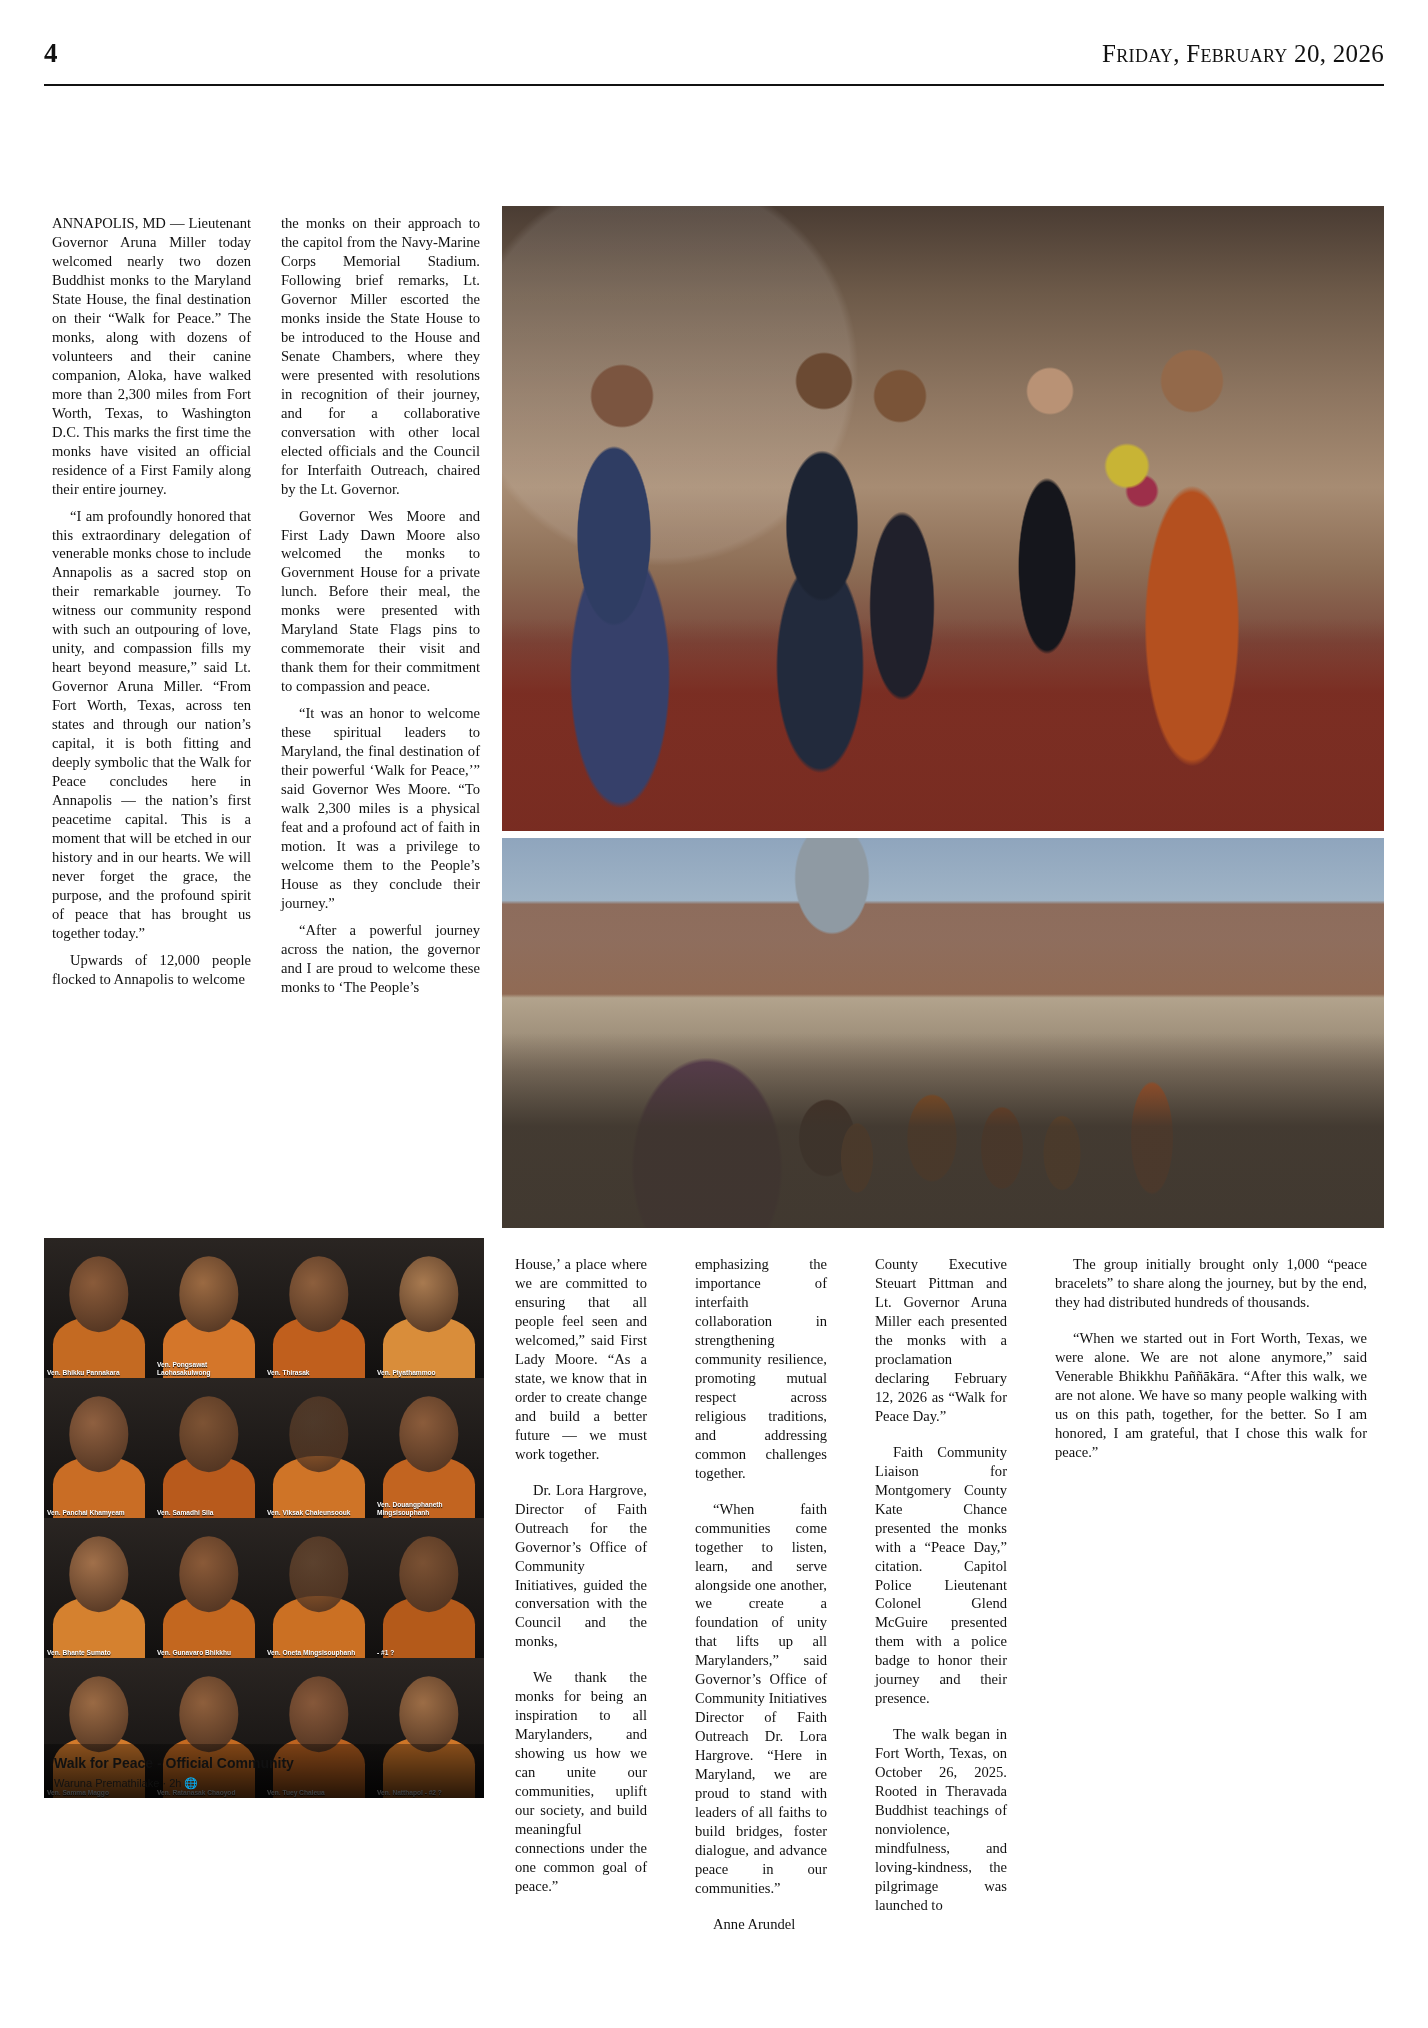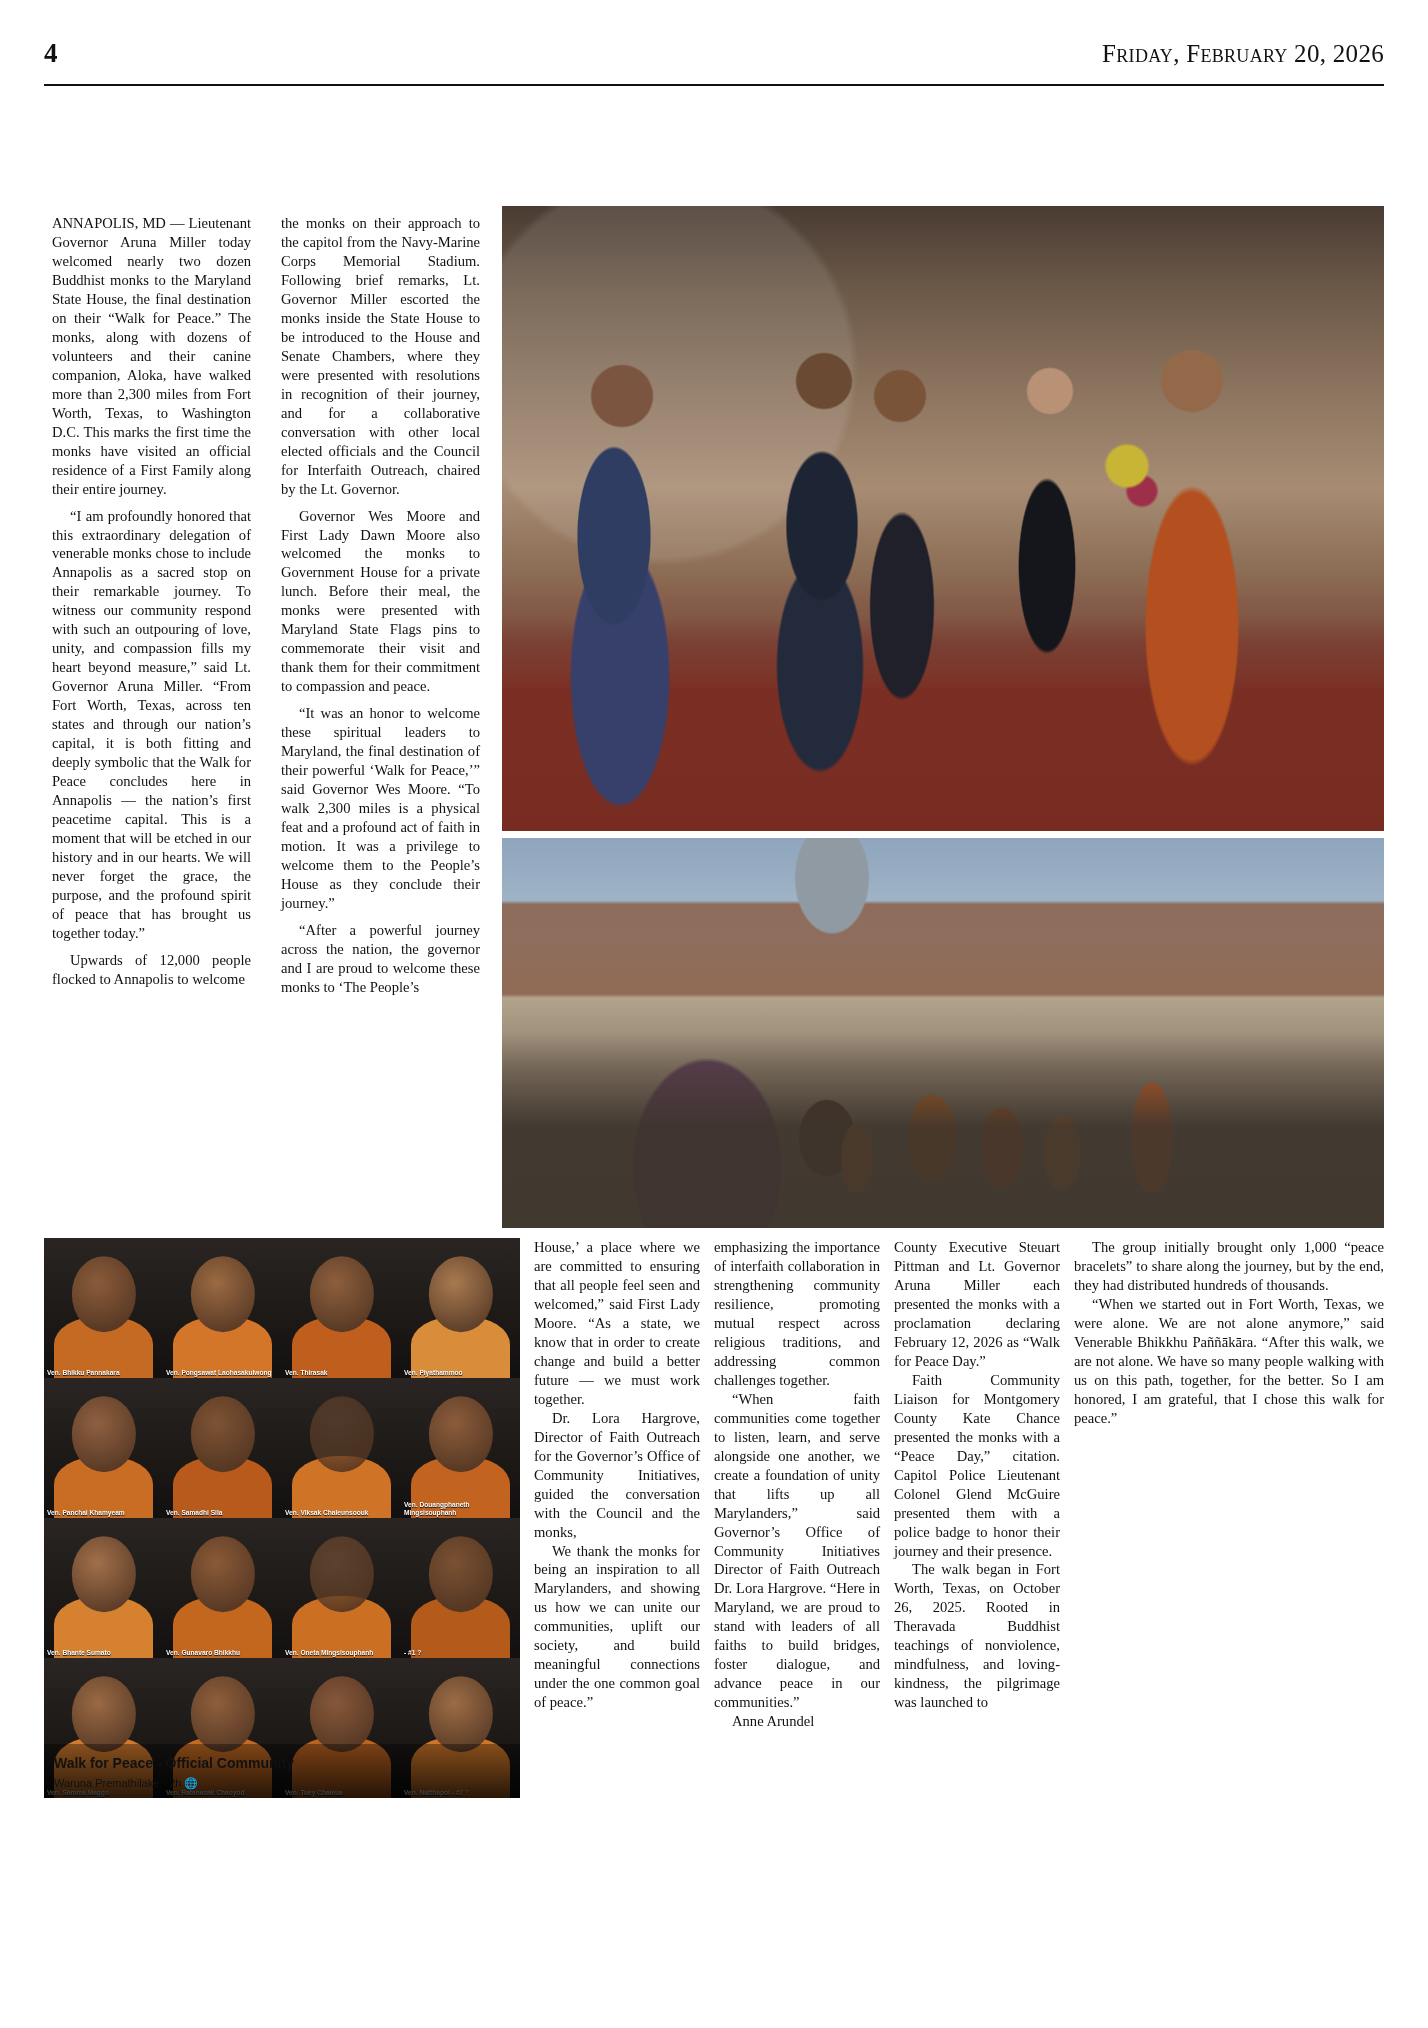--- a/index.html
+++ b/index.html
@@ -110,33 +110,33 @@
       
       radial-gradient(ellipse 34px 90px at 650px 300px, #d4652a 0 60%, rgba(212,101,42,0) 63%),
       
       radial-gradient(ellipse 44px 60px at 325px 300px, #4a2f22 0 62%, rgba(74,47,34,0) 65%),
       
       radial-gradient(ellipse 110px 160px at 205px 330px, #5f3f55 0 66%, rgba(95,63,85,0) 69%);
   }
 
   
   .lower { display:flex; gap:14px; margin-top:10px; }
-  .photo3 { width:476px; height:560px; background:#161616; position:relative; overflow:hidden; }
+  .photo3 { width:440px; height:560px; background:#161616; position:relative; overflow:hidden; }
   .grid-photos { position:absolute; inset:0; display:grid; grid-template-columns:repeat(4,1fr); grid-template-rows:repeat(4,1fr); }
   .gp { position:relative; background:#1b1b1b; overflow:hidden; }
   .gp .face { position:absolute; left:50%; top:40%; transform:translate(-50%,-50%); width:54%; height:54%; border-radius:50%; }
   .gp .robe { position:absolute; left:8%; right:8%; bottom:0; height:44%; border-radius:46% 46% 0 0; }
   .gp .nm { position:absolute; left:3px; bottom:2px; right:2px; color:#fff; font-family:"Liberation Sans", sans-serif; font-size:6.6px; line-height:1.12; font-weight:bold; text-shadow:0 1px 1px #000; }
   .fb-bar { position:absolute; left:0; right:0; bottom:0; height:54px; background:linear-gradient(180deg, rgba(0,0,0,.35), rgba(0,0,0,.8)); color:#fff; }
   .fb-title { position:absolute; left:10px; bottom:27px; font-family:"Liberation Sans", sans-serif; font-size:14px; font-weight:bold; }
   .fb-meta { position:absolute; left:10px; bottom:8px; font-family:"Liberation Sans", sans-serif; font-size:11px; }
 
   .text-cols { flex:1; display:flex; gap:14px; }
   .tcol { width:166px; font-size:14.6px; line-height:1.30; text-align:justify; hyphens:auto; -webkit-hyphens:auto; }
-  .tcol p { margin:0; text-indent:18px; }
+  .tcol p { margin:17px; text-indent:18px; }
   .tcol p.first { text-indent:0; }
   .tcol:last-child { width:auto; flex:1; }
 </style>
 </head>
 <body>
 
 <div class="page">
 
   <div class="masthead">
     <div class="folio">4</div>

